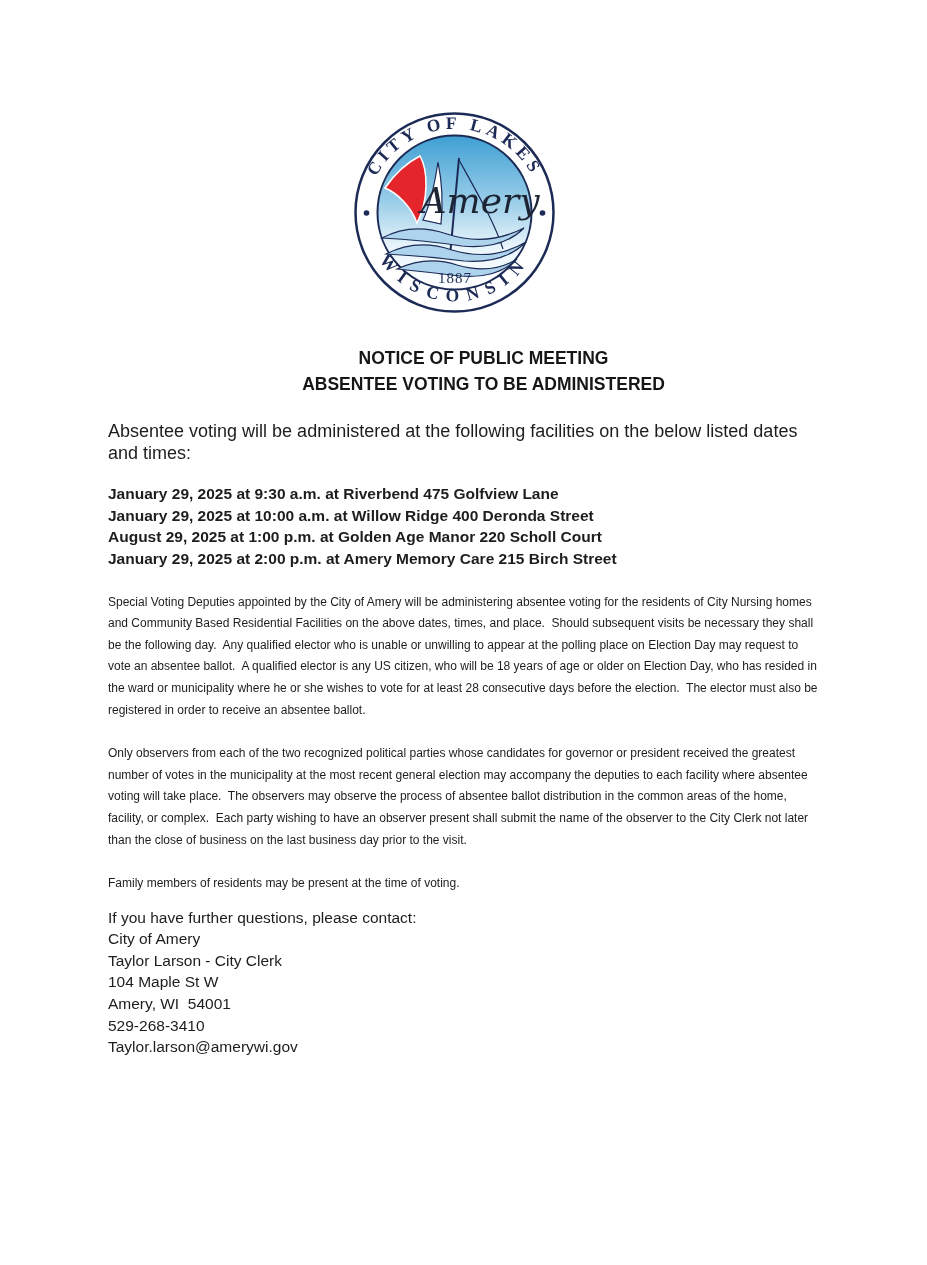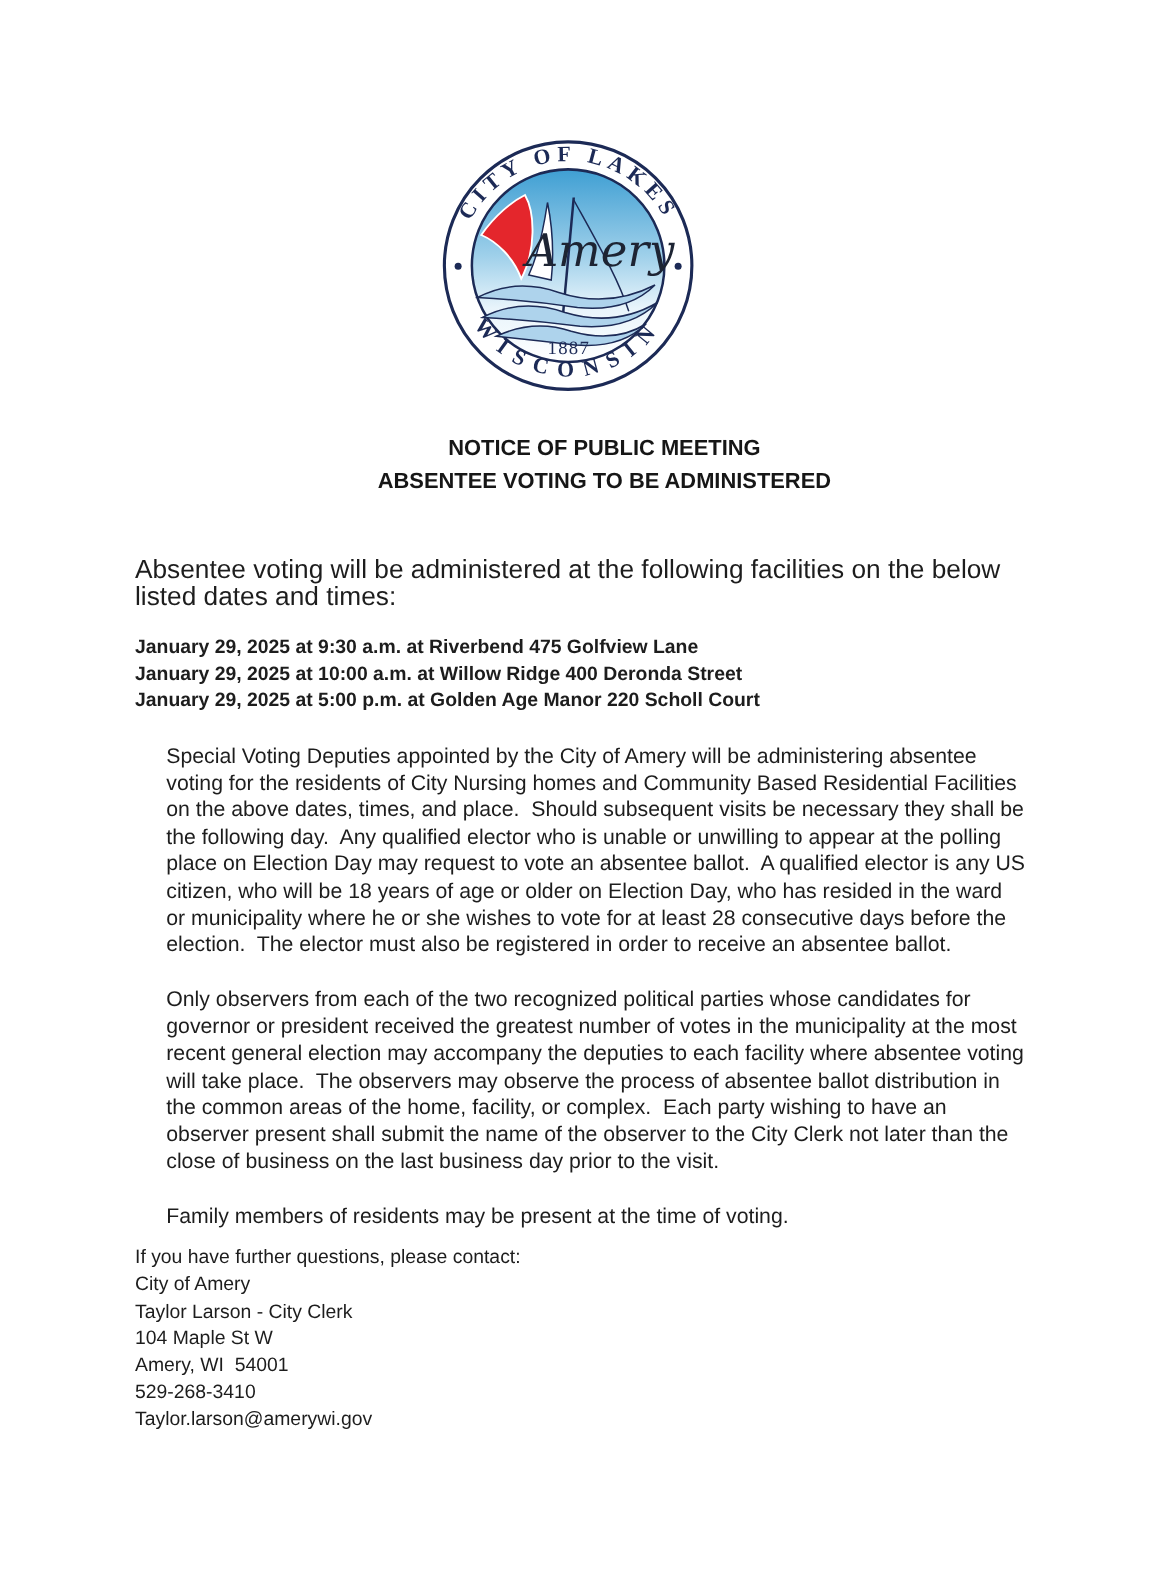--- a/index.html
+++ b/index.html
@@ -26,38 +26,37 @@
     font-size: 17.5px;
     line-height: 26px;
     color: #161616;
     margin-left: 40px;
   }
   .content {
     width: 713px;
     margin: 0 auto 0 108px;
   }
   .intro {
-    margin-top: 48px;
-    font-size: 21px;
+    margin-top: 24px;
+    font-size: 18px;
     line-height: 21.6px;
     white-space: pre-wrap;
   }
   .schedule {
     margin-top: 19px;
     text-align: left;
     font-weight: bold;
     font-size: 15.5px;
     line-height: 21.6px;
   }
   .para {
     margin-top: 22px;
-    font-size: 17px;
+    font-size: 12px;
     line-height: 21.6px;
     white-space: pre-wrap;
-    margin-left: 25px;
   }
   .contact-block {
     margin-top: 12px;
     font-size: 15.5px;
     line-height: 21.6px;
   }
   .contact-line { white-space: pre-wrap; }
 </style>
 </head>
 <body>
@@ -111,21 +110,22 @@
     <div>NOTICE OF PUBLIC MEETING</div>
     <div>ABSENTEE VOTING TO BE ADMINISTERED</div>
   </div>
 
   <div class="content">
     <div class="intro">Absentee voting will be administered at the following facilities on the below listed dates and times:</div>
 
     <div class="schedule">
       <div>January 29, 2025 at 9:30 a.m. at Riverbend 475 Golfview Lane</div>
       <div>January 29, 2025 at 10:00 a.m. at Willow Ridge 400 Deronda Street</div>
-      <div>January 29, 2025 at 5:00 p.m. at Golden Age Manor 220 Scholl Court</div>
+      <div>August 29, 2025 at 1:00 p.m. at Golden Age Manor 220 Scholl Court</div>
+      <div>January 29, 2025 at 2:00 p.m. at Amery Memory Care 215 Birch Street</div>
     </div>
 
     <p class="para">Special Voting Deputies appointed by the City of Amery will be administering absentee voting for the residents of City Nursing homes and Community Based Residential Facilities on the above dates, times, and place.  Should subsequent visits be necessary they shall be the following day.  Any qualified elector who is unable or unwilling to appear at the polling place on Election Day may request to vote an absentee ballot.  A qualified elector is any US citizen, who will be 18 years of age or older on Election Day, who has resided in the ward or municipality where he or she wishes to vote for at least 28 consecutive days before the election.  The elector must also be registered in order to receive an absentee ballot.</p>
     <p class="para">Only observers from each of the two recognized political parties whose candidates for governor or president received the greatest number of votes in the municipality at the most recent general election may accompany the deputies to each facility where absentee voting will take place.  The observers may observe the process of absentee ballot distribution in the common areas of the home, facility, or complex.  Each party wishing to have an observer present shall submit the name of the observer to the City Clerk not later than the close of business on the last business day prior to the visit.</p>
     <p class="para">Family members of residents may be present at the time of voting.</p>
 
     <div class="contact-block">
       <div class="contact-line">If you have further questions, please contact:</div>
       <div class="contact-line">City of Amery</div>
       <div class="contact-line">Taylor Larson - City Clerk</div>

